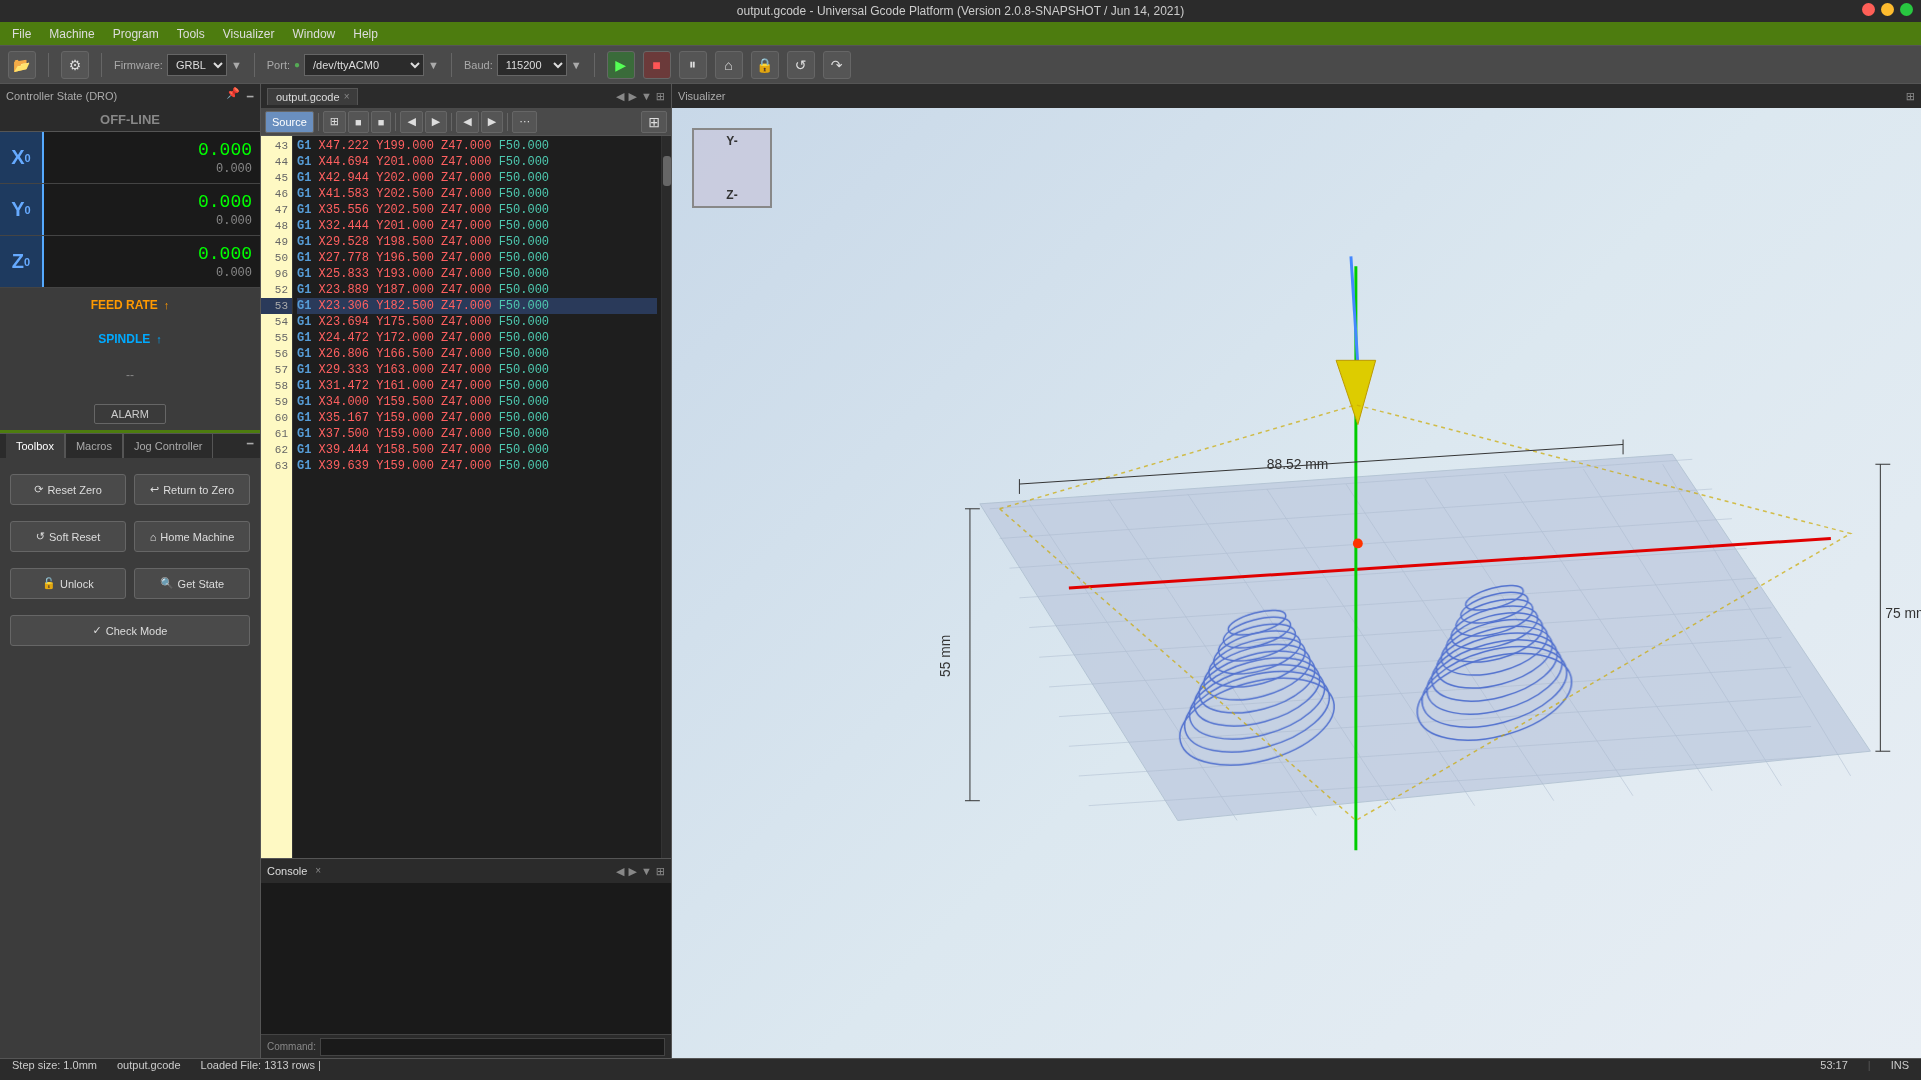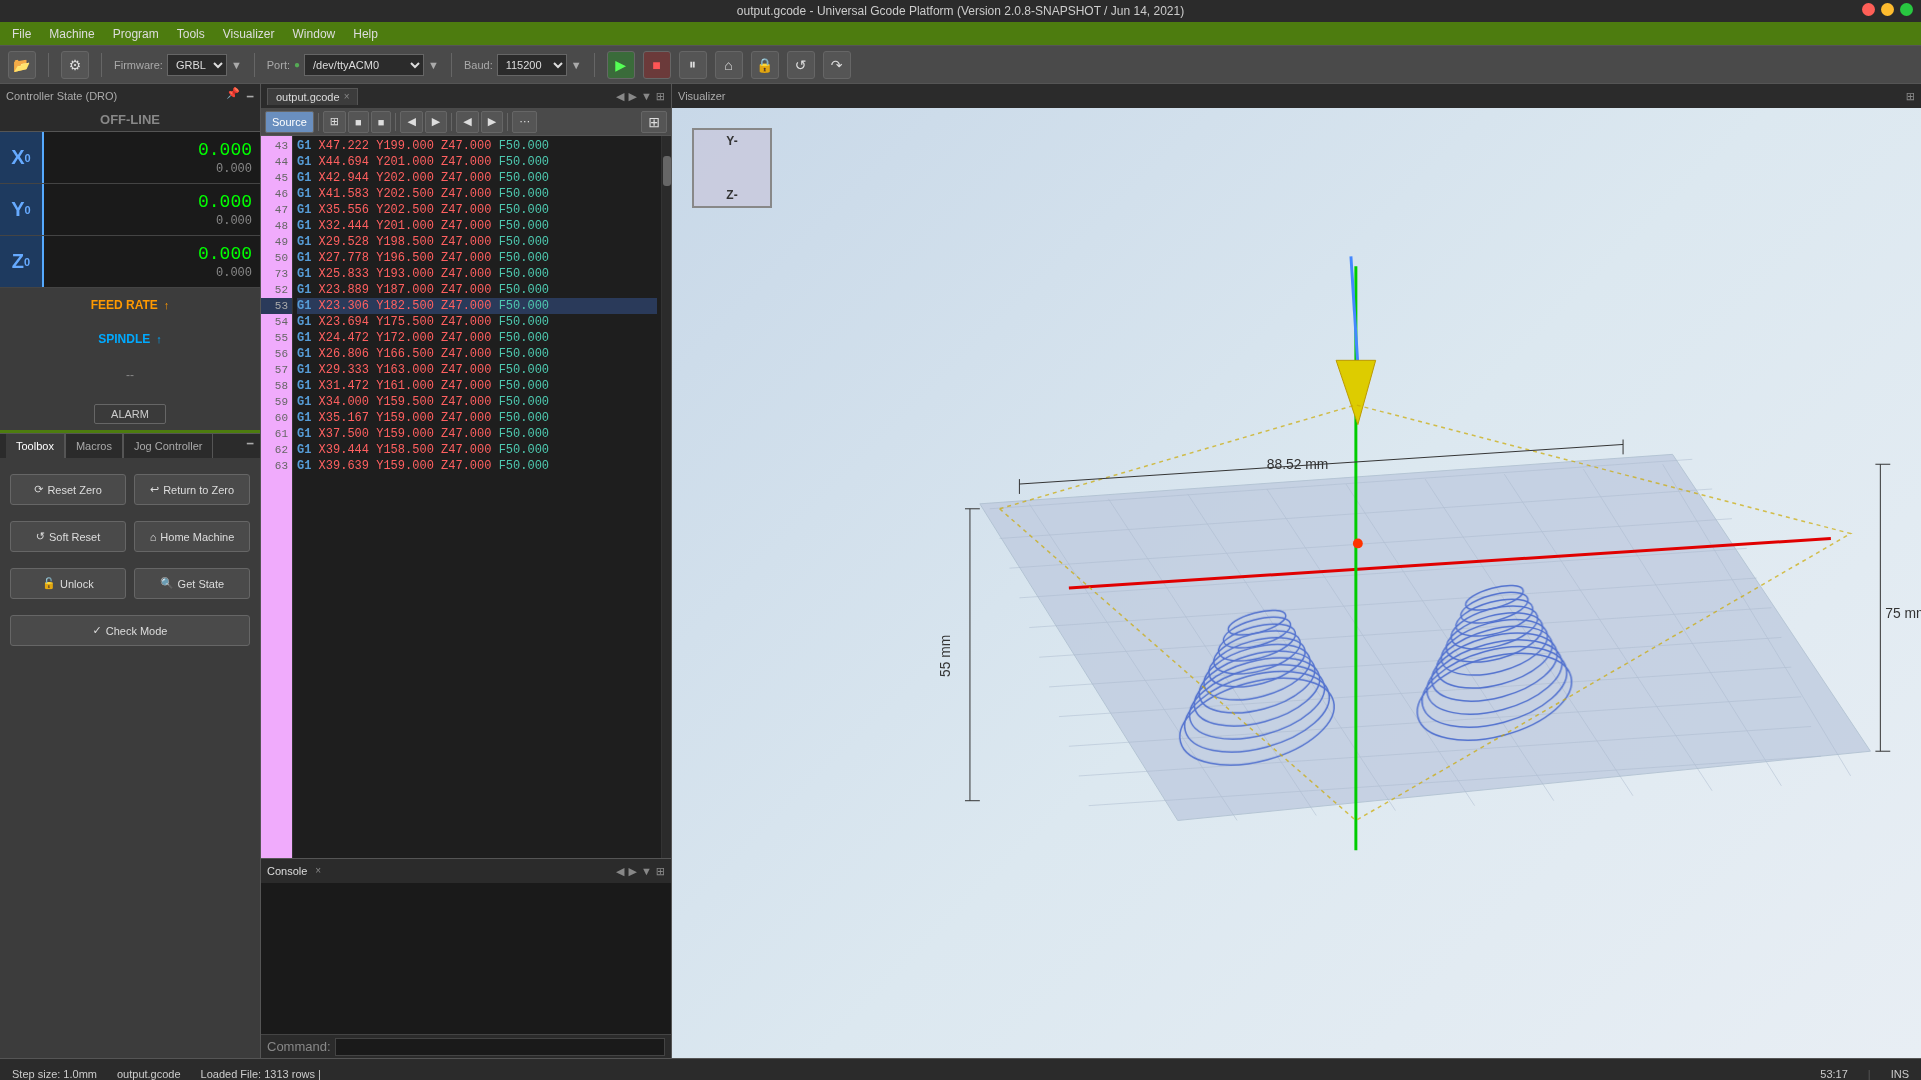--- a/index.html
+++ b/index.html
@@ -352,21 +352,21 @@
     #code-editor {
       flex: 1;
       background: #1e1e1e;
       overflow: hidden;
       display: flex;
       font-family: 'Courier New', monospace;
       font-size: 12px;
     }
     #line-numbers {
       width: 32px;
-      background: #f0abfc;
+      background: #fef9c3;
       border-right: 1px solid #333;
       padding: 2px 0;
       text-align: right;
       color: #666;
       overflow: hidden;
     }
     .line-num {
       height: 16px;
       padding-right: 4px;
       font-size: 11px;
@@ -432,21 +432,21 @@
     }
     #console-command {
       height: 24px;
       background: #2b2b2b;
       display: flex;
       align-items: center;
       padding: 0 6px;
       border-top: 1px solid #444;
       gap: 4px;
     }
-    .cmd-label { color: #888; font-size: 13px; }
+    .cmd-label { color: #888; font-size: 10px; }
     .cmd-input {
       flex: 1;
       background: #1a1a1a;
       border: 1px solid #444;
       color: #ddd;
       font-size: 11px;
       padding: 1px 4px;
       height: 18px;
     }
 
@@ -514,21 +514,21 @@
     #viz-svg {
       width: 100%;
       height: 100%;
     }
 
     
     #status-bar {
       height: 22px;
       background: #2b2b2b;
       display: flex;
-      align-items: flex-end;
+      align-items: flex-start;
       padding: 0 12px;
       gap: 20px;
       font-size: 11px;
       color: #aaa;
       border-top: 1px solid #555;
     }
     .status-item { color: #ccc; }
     .status-sep { color: #555; }
   </style>
 </head>
@@ -727,21 +727,21 @@
     <div id="code-editor">
       <div id="line-numbers">
         <div class="line-num">43</div>
         <div class="line-num">44</div>
         <div class="line-num">45</div>
         <div class="line-num">46</div>
         <div class="line-num">47</div>
         <div class="line-num">48</div>
         <div class="line-num">49</div>
         <div class="line-num">50</div>
-        <div class="line-num">73</div>
+        <div class="line-num">96</div>
         <div class="line-num">52</div>
         <div class="line-num" style="background:#2a3a5a;color:#aaa;">53</div>
         <div class="line-num">54</div>
         <div class="line-num">55</div>
         <div class="line-num">56</div>
         <div class="line-num">57</div>
         <div class="line-num">58</div>
         <div class="line-num">59</div>
         <div class="line-num">60</div>
         <div class="line-num">61</div>

